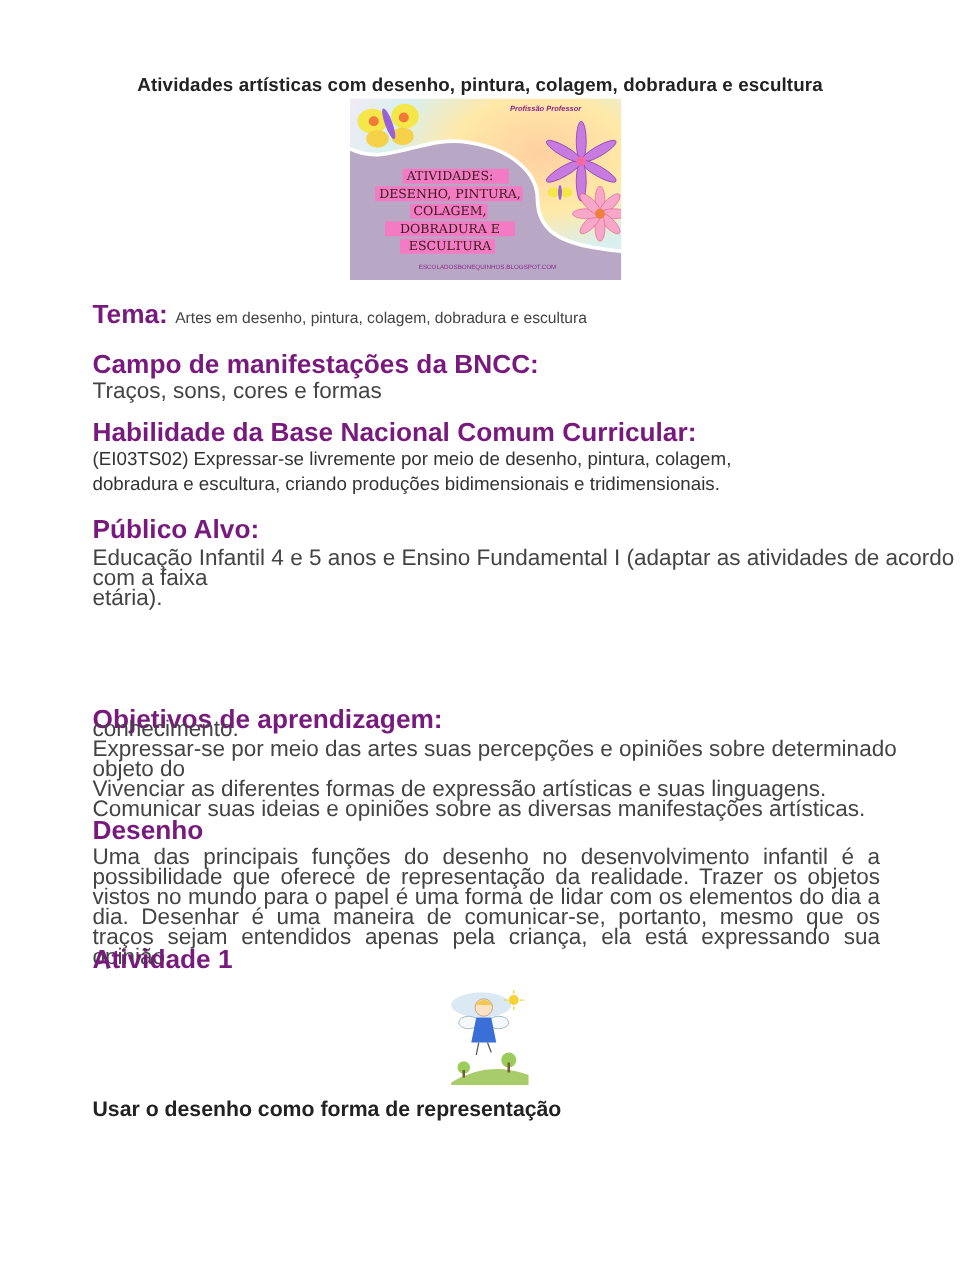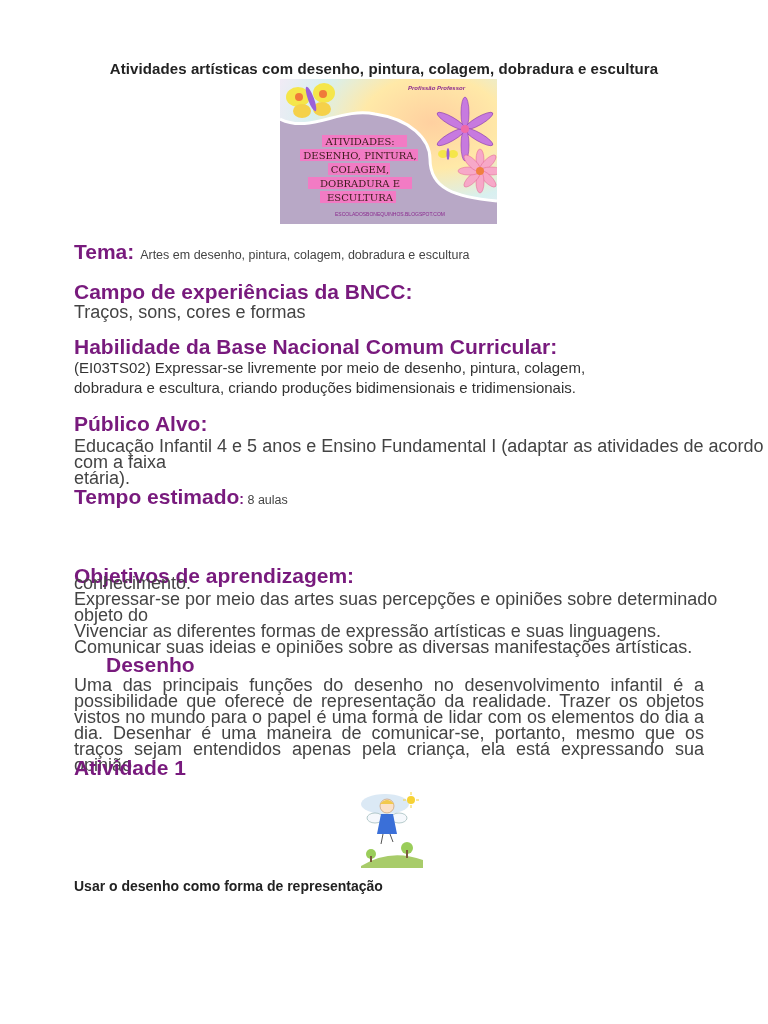--- a/index.html
+++ b/index.html
@@ -7,21 +7,21 @@
     .page { position: absolute; left: 0; top: 0; width: 768px; height: 1024px; }
     .doc-title { position: absolute; left: 0; width: 768px; top: 60px; text-align: center; font-size: 15px; font-weight: bold; color: #222; letter-spacing: 0.1px; }
     .banner { position: absolute; left: 280px; top: 79px; width: 217px; height: 145px; overflow: hidden; background: #e5e5e5; }
     .h { position: absolute; left: 74px; color: #781a7d; font-weight: bold; font-family: "Liberation Sans", sans-serif; white-space: nowrap; }
     .h22 { font-size: 21px; }
     .inline-val { font-weight: normal; color: #444; font-size: 12.5px; }
     .body-sm { position: absolute; left: 74px; font-size: 18px; line-height: 16px; color: #444; }
     .body-md { position: absolute; left: 74px; font-size: 15px; line-height: 20px; color: #333; }
     .justify { text-align: justify; width: 630px; }
     .clipart { position: absolute; left: 357px; top: 790px; width: 66px; height: 78px; }
-    .sub-bold { position: absolute; left: 74px; top: 878px; font-size: 14px; font-weight: bold; color: #222; }
+    .sub-bold { position: absolute; left: 74px; top: 878px; font-size: 17px; font-weight: bold; color: #222; }
     .line { display: block; }
   </style>
 </head>
 <body>
 
 <div class="page">
 
   <div class="doc-title">Atividades artísticas com desenho, pintura, colagem, dobradura e escultura</div>
 
   <div class="banner">
@@ -93,48 +93,45 @@
       <span class="line">Escultura</span>
     </div>
     <div style="position:absolute;left:55px;top:132px;font-size:5px;color:#8a2a8e;text-transform:uppercase;">escoladosbonequinhos.blogspot.com</div>
   </div>
 
   <div class="h h22" style="top:240px;">
     <span>Tema:</span>
     <span class="inline-val">Artes em  desenho, pintura, colagem, dobradura e escultura</span>
   </div>
 
-  <div class="h h22" style="top:280px;">Campo de experiências da BNCC:</div>
+  <div class="h h22" style="top:280px;">Campo de manifestações da BNCC:</div>
   <div class="body-sm" style="top:304px;">Traços, sons, cores e formas</div>
 
   <div class="h h22" style="top:335px;">Habilidade da Base Nacional Comum Curricular:</div>
   <div class="body-md" style="top:358px;">
     <span class="line">(EI03TS02) Expressar-se livremente por meio de desenho, pintura, colagem,</span>
     <span class="line">dobradura e escultura, criando produções bidimensionais e tridimensionais.</span>
   </div>
 
   <div class="h h22" style="top:412px;">Público Alvo:</div>
   <div class="body-sm" style="top:438px;">
     <span class="line">Educação Infantil 4 e 5 anos e Ensino Fundamental I (adaptar as atividades de acordo com a faixa</span>
     <span class="line">etária).</span>
   </div>
 
-  <div class="h h22" style="top:485px;">
-    <span>Tempo estimado</span><span style="font-size:14px;">:</span><span class="inline-val"> 8 aulas</span>
-  </div>
 
   <div class="h h22" style="top:536px;margin-top:28px;">Objetivos de aprendizagem:</div>
   <div class="body-sm" style="top:575px;">
     <span class="line">conhecimento.</span>
     <span class="line">Expressar-se  por meio das artes suas percepções e opiniões sobre determinado objeto do</span>
     <span class="line">Vivenciar as diferentes formas de expressão artísticas e suas linguagens.</span>
     <span class="line">Comunicar suas ideias e opiniões  sobre as diversas manifestações artísticas.</span>
   </div>
 
-  <div class="h h22" style="top:653px;margin-left:32px;">Desenho</div>
+  <div class="h h22" style="top:653px;">Desenho</div>
   <div class="body-sm justify" style="top:677px;">Uma das principais funções do desenho no desenvolvimento infantil é a possibilidade que oferece de representação da realidade. Trazer os objetos vistos no mundo para o papel é uma forma de lidar com os elementos do dia a dia.  Desenhar é uma maneira de comunicar-se, portanto, mesmo que os traços sejam entendidos apenas pela criança, ela está expressando sua opinião</div>
 
   <div class="h h22" style="top:756px;">Atividade 1</div>
 
   <div class="clipart">
     <svg width="66" height="78" viewBox="0 0 66 78">
       <ellipse cx="28" cy="14" rx="24" ry="10" fill="#dbe9f5"></ellipse>
       <circle cx="54" cy="10" r="4" fill="#f7d234"></circle>
       <g stroke="#f7d234" stroke-width="1">
         <line x1="54" y1="2" x2="54" y2="5"></line>

